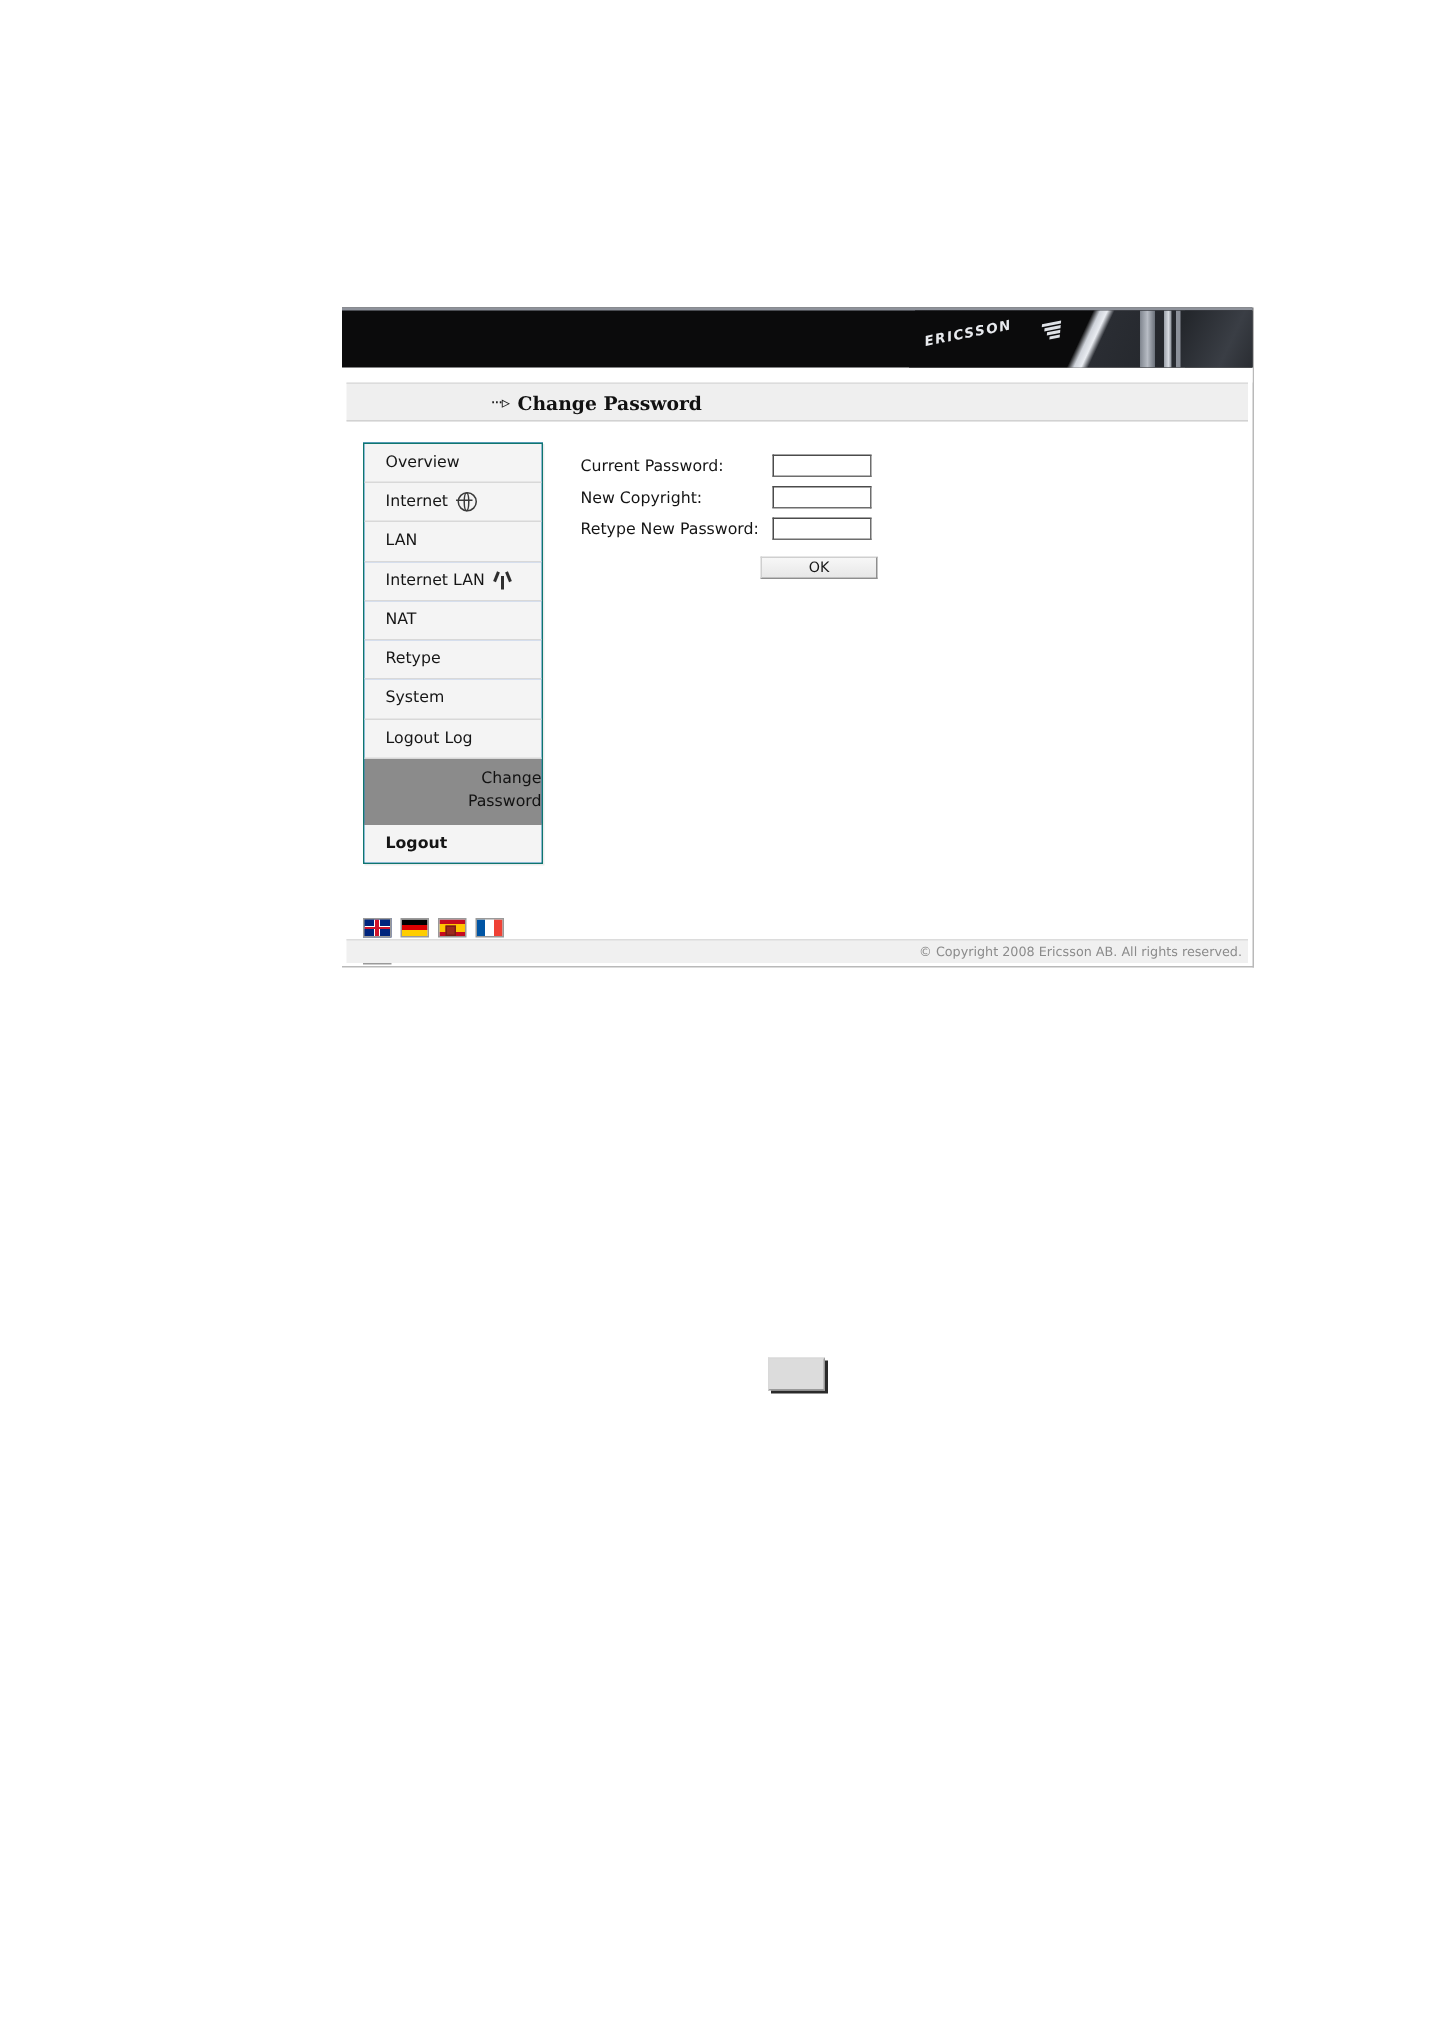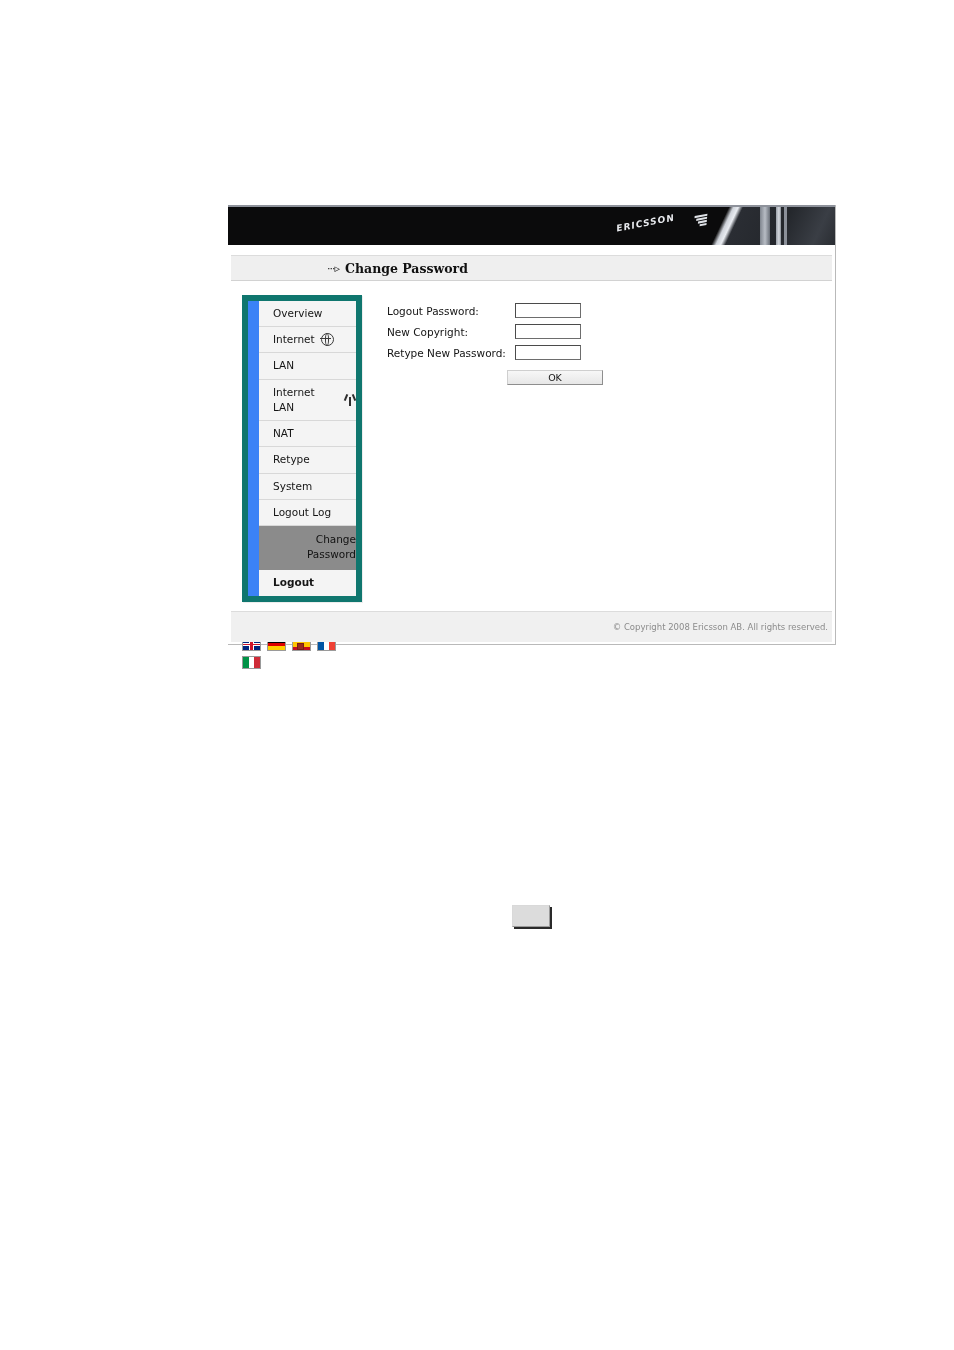--- a/index.html
+++ b/index.html
@@ -142,24 +142,23 @@
 
   
   .ui-body { display: flex; }
 
   .sidebar {
     width: 120px;
     margin-left: 14px;
     margin-top: 14px;
   }
   .menu {
-    border: 6px solid #0f766e;
+    border: 1px solid #0f766e;
     background: #3b82f6;
     box-shadow: 1px 1px 0 rgba(0,0,0,0.07);
-    padding-left: 11px;
   }
   .menu-item {
     padding: 5px 0 5px 14px;
     font-size: 10.5px;
     color: #151515;
     border-bottom: 1px solid #d8d8d8;
     background: #f4f4f4;
     line-height: 1.45;
     display: flex;
     align-items: center;
@@ -293,40 +292,40 @@
     font-size: 10px;
     padding: 0 2px;
     box-sizing: content-box;
     outline: none;
   }
   .form-actions {
     margin-top: 6px;
     margin-left: 120px;
   }
   .ok-button {
-    width: 96px;
+    width: 78px;
     height: 15px;
     font-size: 9.5px;
     font-family: "DejaVu Sans", sans-serif;
     color: #161616;
     background: linear-gradient(to bottom, #f7f7f7 0%, #e7e7e7 100%);
     border: 1px solid #8e8e8e;
     border-top-color: #cfcfcf;
     border-left-color: #cfcfcf;
     padding: 0;
     cursor: pointer;
   }
 
   
   .ui-footer {
     position: absolute;
     left: 3px;
     right: 3px;
     bottom: 2px;
-    height: 31px;
+    height: 16px;
     background: #f0f0f0;
     border-top: 1px solid #dcdcdc;
     display: flex;
     align-items: center;
     justify-content: flex-end;
     padding-right: 4px;
     box-sizing: border-box;
   }
   .copyright {
     font-size: 8.5px;
@@ -436,21 +435,21 @@
           <span class="emblem"></span>
         </div>
         <div class="flag flag-fr"></div>
         <div class="flag flag-it"></div>
       </div>
     </div>
 
     <div class="content">
 
       <div class="form-row">
-        <div class="form-label">Logout Password:</div>
+        <div class="form-label">Current Password:</div>
         <input class="form-input" type="password" value="" style="">
       </div>
 
       <div class="form-row">
         <div class="form-label">New Copyright:</div>
         <input class="form-input" type="password" value="" style="">
       </div>
 
       <div class="form-row">
         <div class="form-label">Retype New Password:</div>

